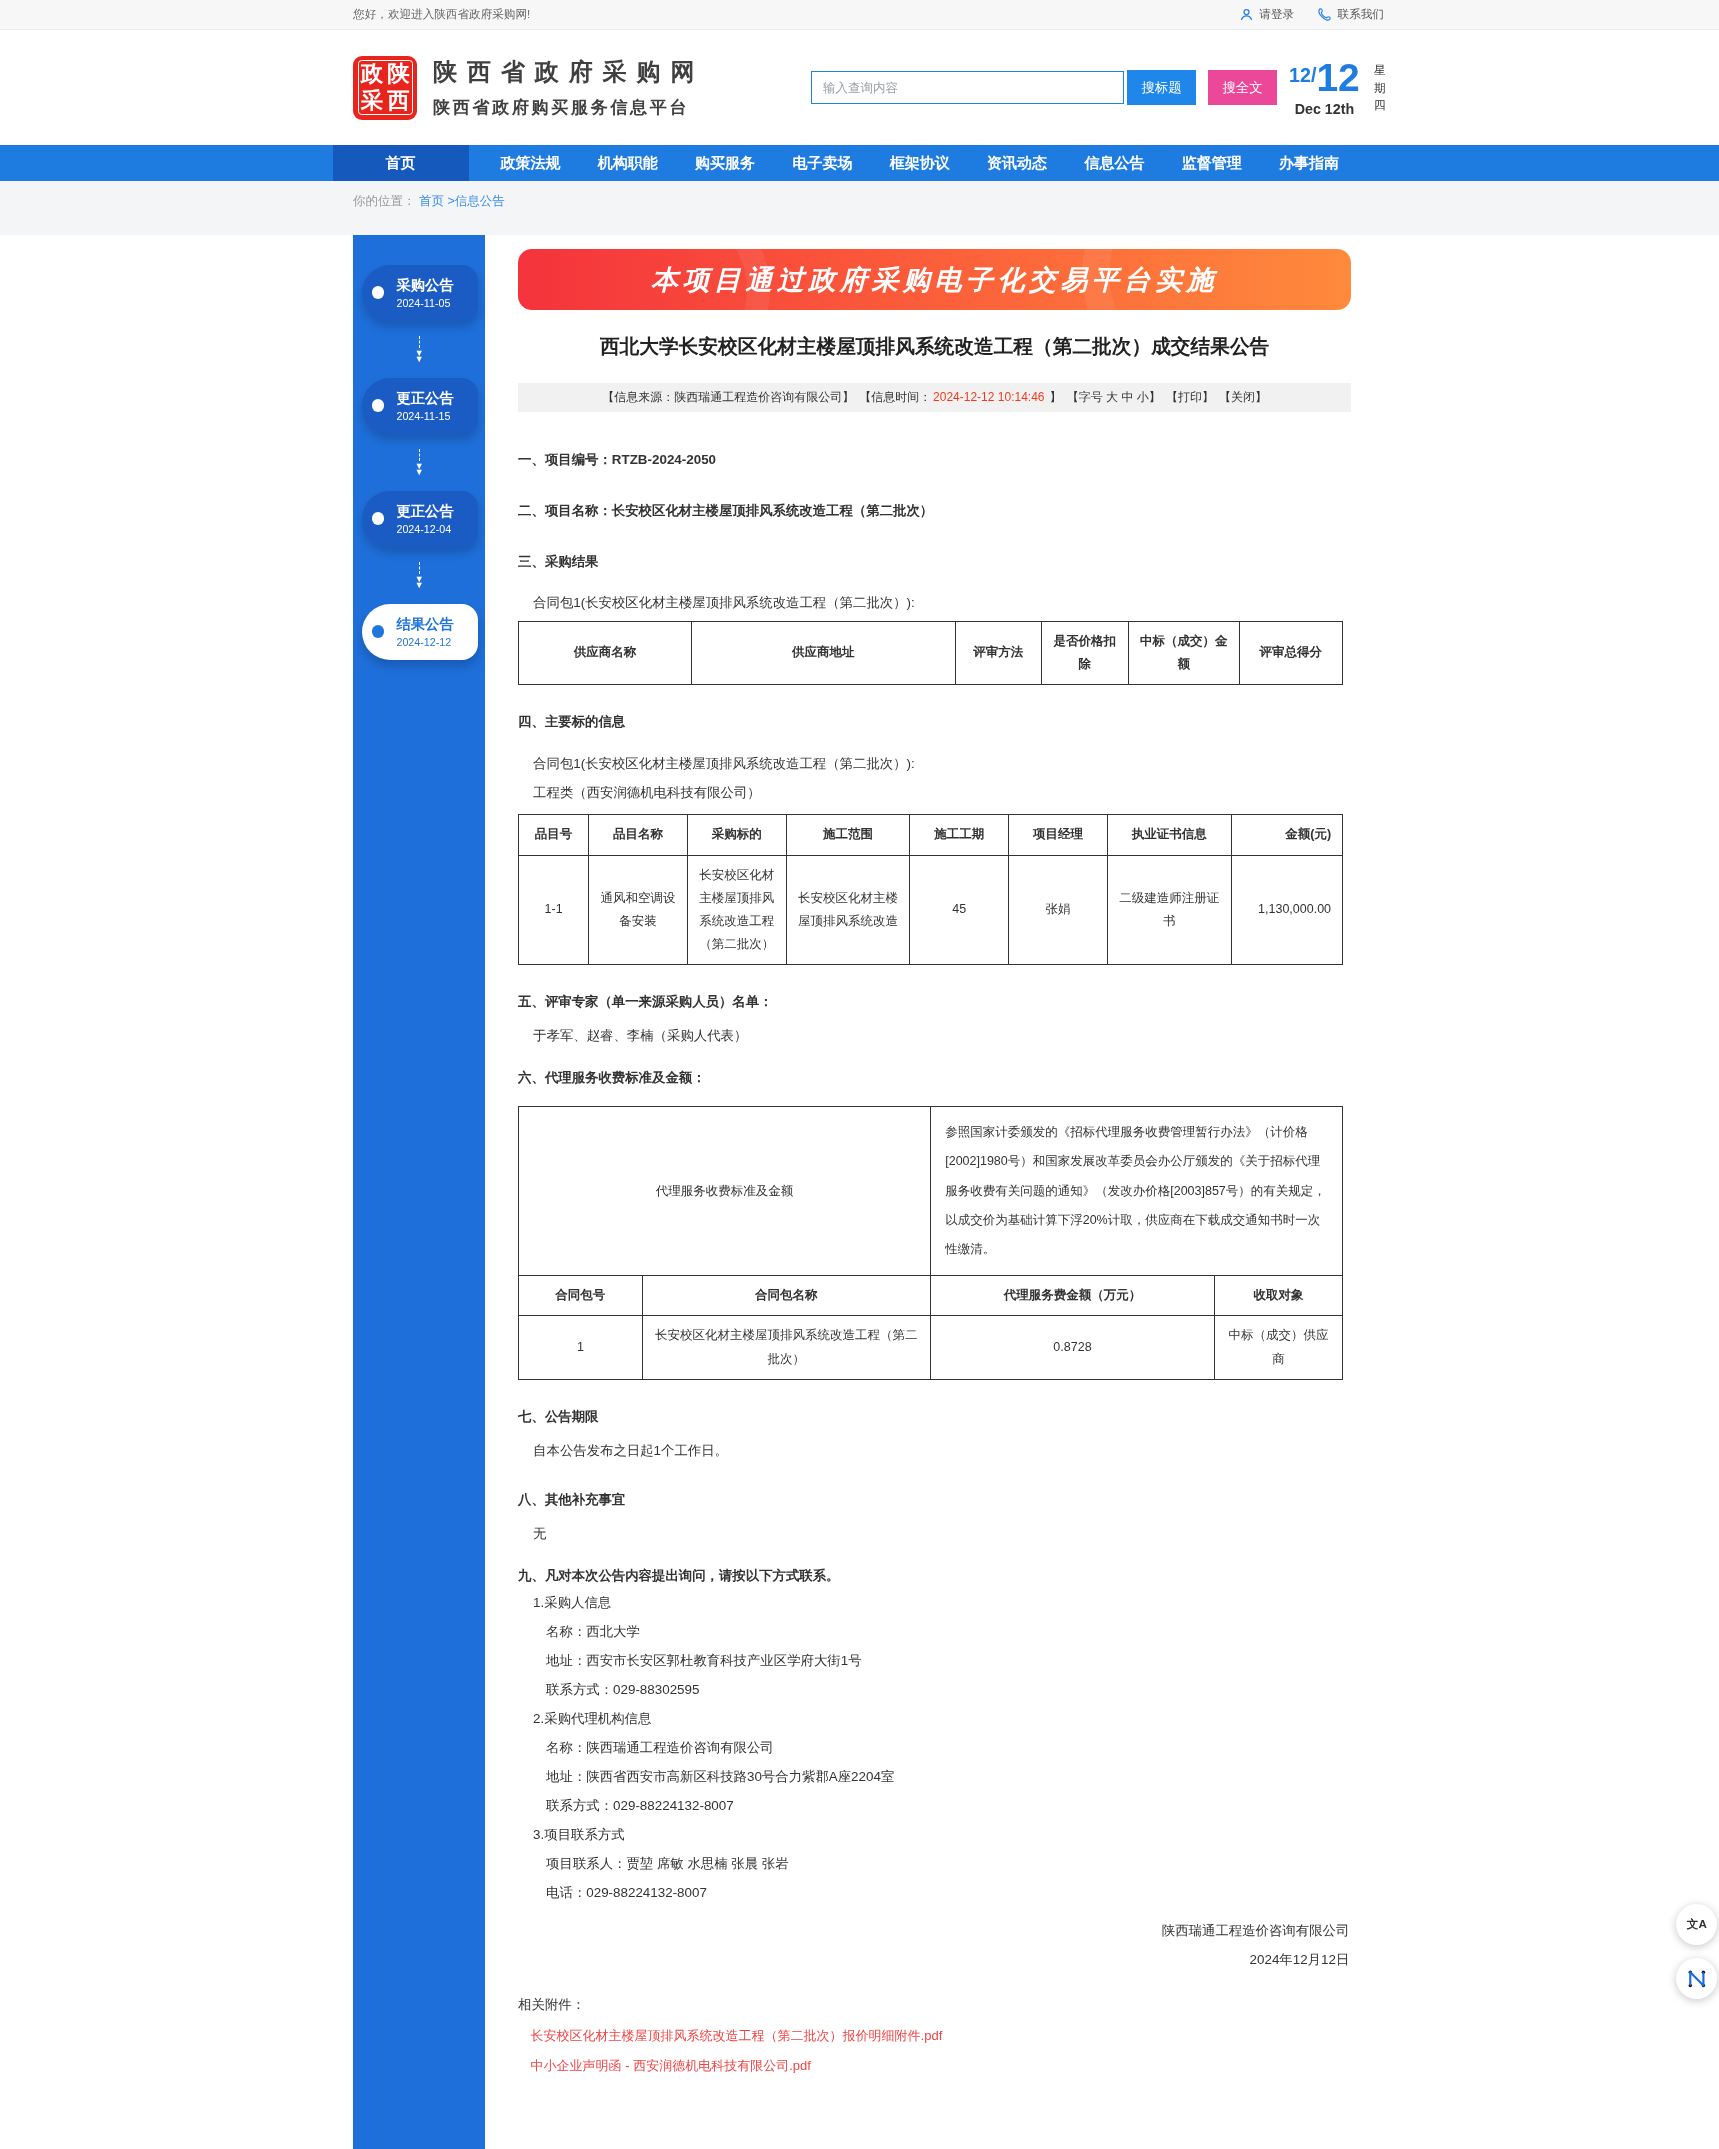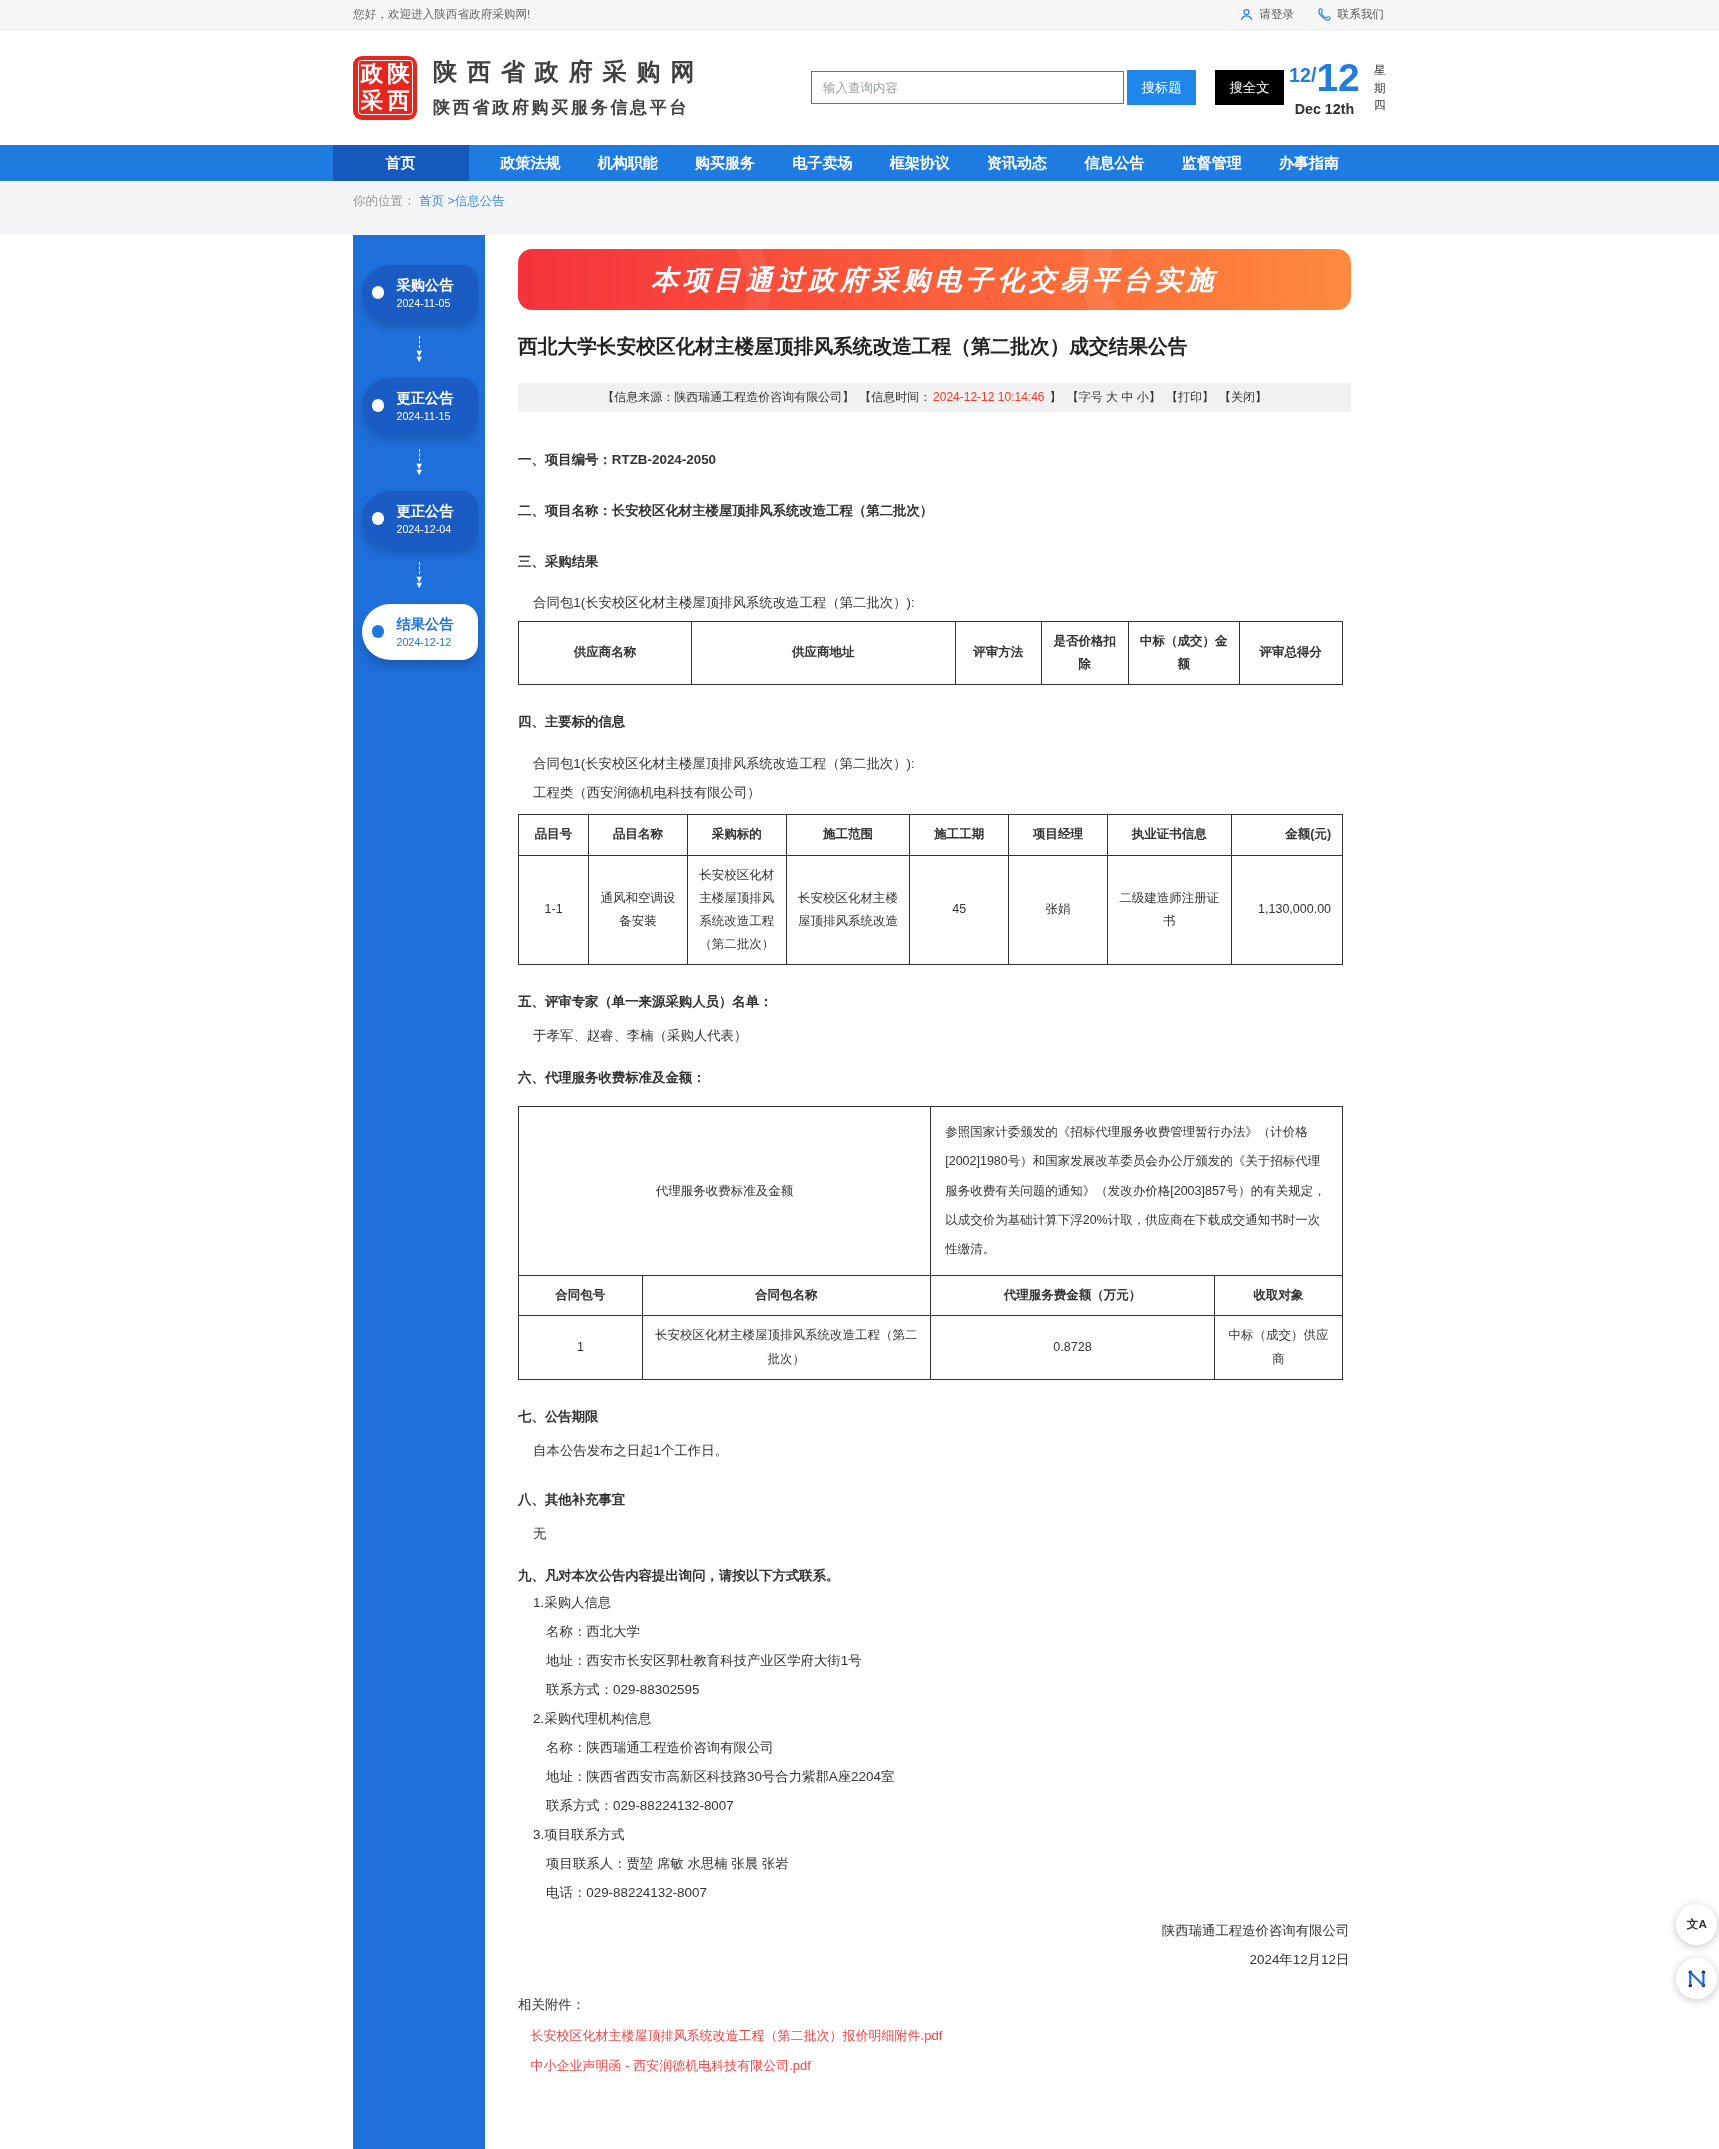--- a/index.html
+++ b/index.html
@@ -20,21 +20,21 @@
   .seal { width:64px; height:64px; background:#e8251d; border-radius:9px; padding:4.5px; flex:none; }
   .seal-inner { width:100%; height:100%; border:1.8px solid #fff; border-radius:3.6px; display:grid; grid-template-columns:1fr 1fr; place-items:center; color:#fff; font-weight:bold; font-size:22.4px; line-height:1; }
   .site-names { margin-left:16px; }
   .site-title { font-size:24px; font-weight:bold; color:#404040; letter-spacing:9.9px; white-space:nowrap; }
   .site-subtitle { font-size:17px; font-weight:bold; color:#404040; letter-spacing:2.7px; margin-top:8px; white-space:nowrap; }
   .search-group { margin-left:107px; display:flex; align-items:center; }
   .search-input { width:313px; height:33px; border:0.9px solid #2080e5; padding:0 10.7px; font-size:12.5px; color:#333; outline:none; }
   .search-input::placeholder { color:#9aa0a6; }
   .btn-search { height:35px; width:69px; border:none; color:#fff; font-size:13.4px; cursor:pointer; font-family:inherit; }
   .btn-search.title { background:#1f86ea; margin-left:2.7px; }
-  .btn-search.full { background:#000000; margin-left:19px; }
+  .btn-search.full { background:#ec4899; margin-left:12px; }
   .date-group { margin-left:auto; display:flex; align-items:center; gap:14.3px; padding-right:1.8px; }
   .date-left { text-align:center; }
   .date-nums { color:#1f7ce0; font-weight:bold; line-height:1; white-space:nowrap; }
   .date-month { font-size:19.7px; vertical-align:9px; }
   .date-day { font-size:39px; }
   .date-en { font-size:14.3px; font-weight:bold; color:#333; margin-top:3.6px; }
   .weekday { display:flex; flex-direction:column; font-size:11.6px; color:#333; line-height:1.55; }
 
   
   .nav { height:36px; background:#1e7ce0; }
@@ -61,21 +61,21 @@
   .t-arrow { height:57px; display:flex; flex-direction:column; align-items:center; justify-content:center; }
   .t-arrow .dash { width:0; height:12.5px; border-left:1.8px dashed #fff; margin-bottom:1.8px; }
   .t-arrow .ah { color:#fff; font-size:9px; line-height:6.3px; }
 
   .main { width:833px; margin-left:33px; padding:14.3px 0 81px 0; }
 
   .banner { position:relative; overflow:hidden; height:61px; border-radius:14px; background:linear-gradient(90deg,#f4333c 0%,#fb5a3a 45%,#ff8a3c 100%); display:flex; align-items:center; justify-content:center; color:#fff; font-size:27px; font-weight:bold; font-style:italic; letter-spacing:4.5px; }
   .banner::before { content:""; position:absolute; left:-45px; top:-81px; width:251px; height:197px; border:23px solid rgba(255,255,255,.07); border-radius:50%; }
   .banner::after { content:""; position:absolute; right:-54px; bottom:-99px; width:269px; height:215px; border:27px solid rgba(255,255,255,.07); border-radius:50%; }
 
-  .art-title { margin-top:23px; text-align:left; font-size:19.7px; font-weight:bold; color:#222; line-height:27px; }
+  .art-title { margin-top:23px; text-align:center; font-size:19.7px; font-weight:bold; color:#222; line-height:27px; }
   .meta { margin-top:23px; height:29px; line-height:29px; background:#f1f1f1; text-align:center; font-size:12px; color:#333; white-space:nowrap; }
   .meta span { margin:0 0.9px; }
   .meta .time { color:#f43a1e; }
   .meta .ctrl { cursor:pointer; }
 
   .sec-h { font-size:13.4px; font-weight:bold; color:#333; line-height:19px; }
   .sec-p { font-size:13.4px; color:#333; line-height:19px; padding-left:15px; }
   .mt42 { margin-top:38px; } .mt36 { margin-top:32px; } .mt34 { margin-top:30px; }
   .mt30 { margin-top:27px; } .mt26 { margin-top:23px; } .mt24 { margin-top:21.5px; } .mt17 { margin-top:15px; } .mt11 { margin-top:9.9px; }
 

